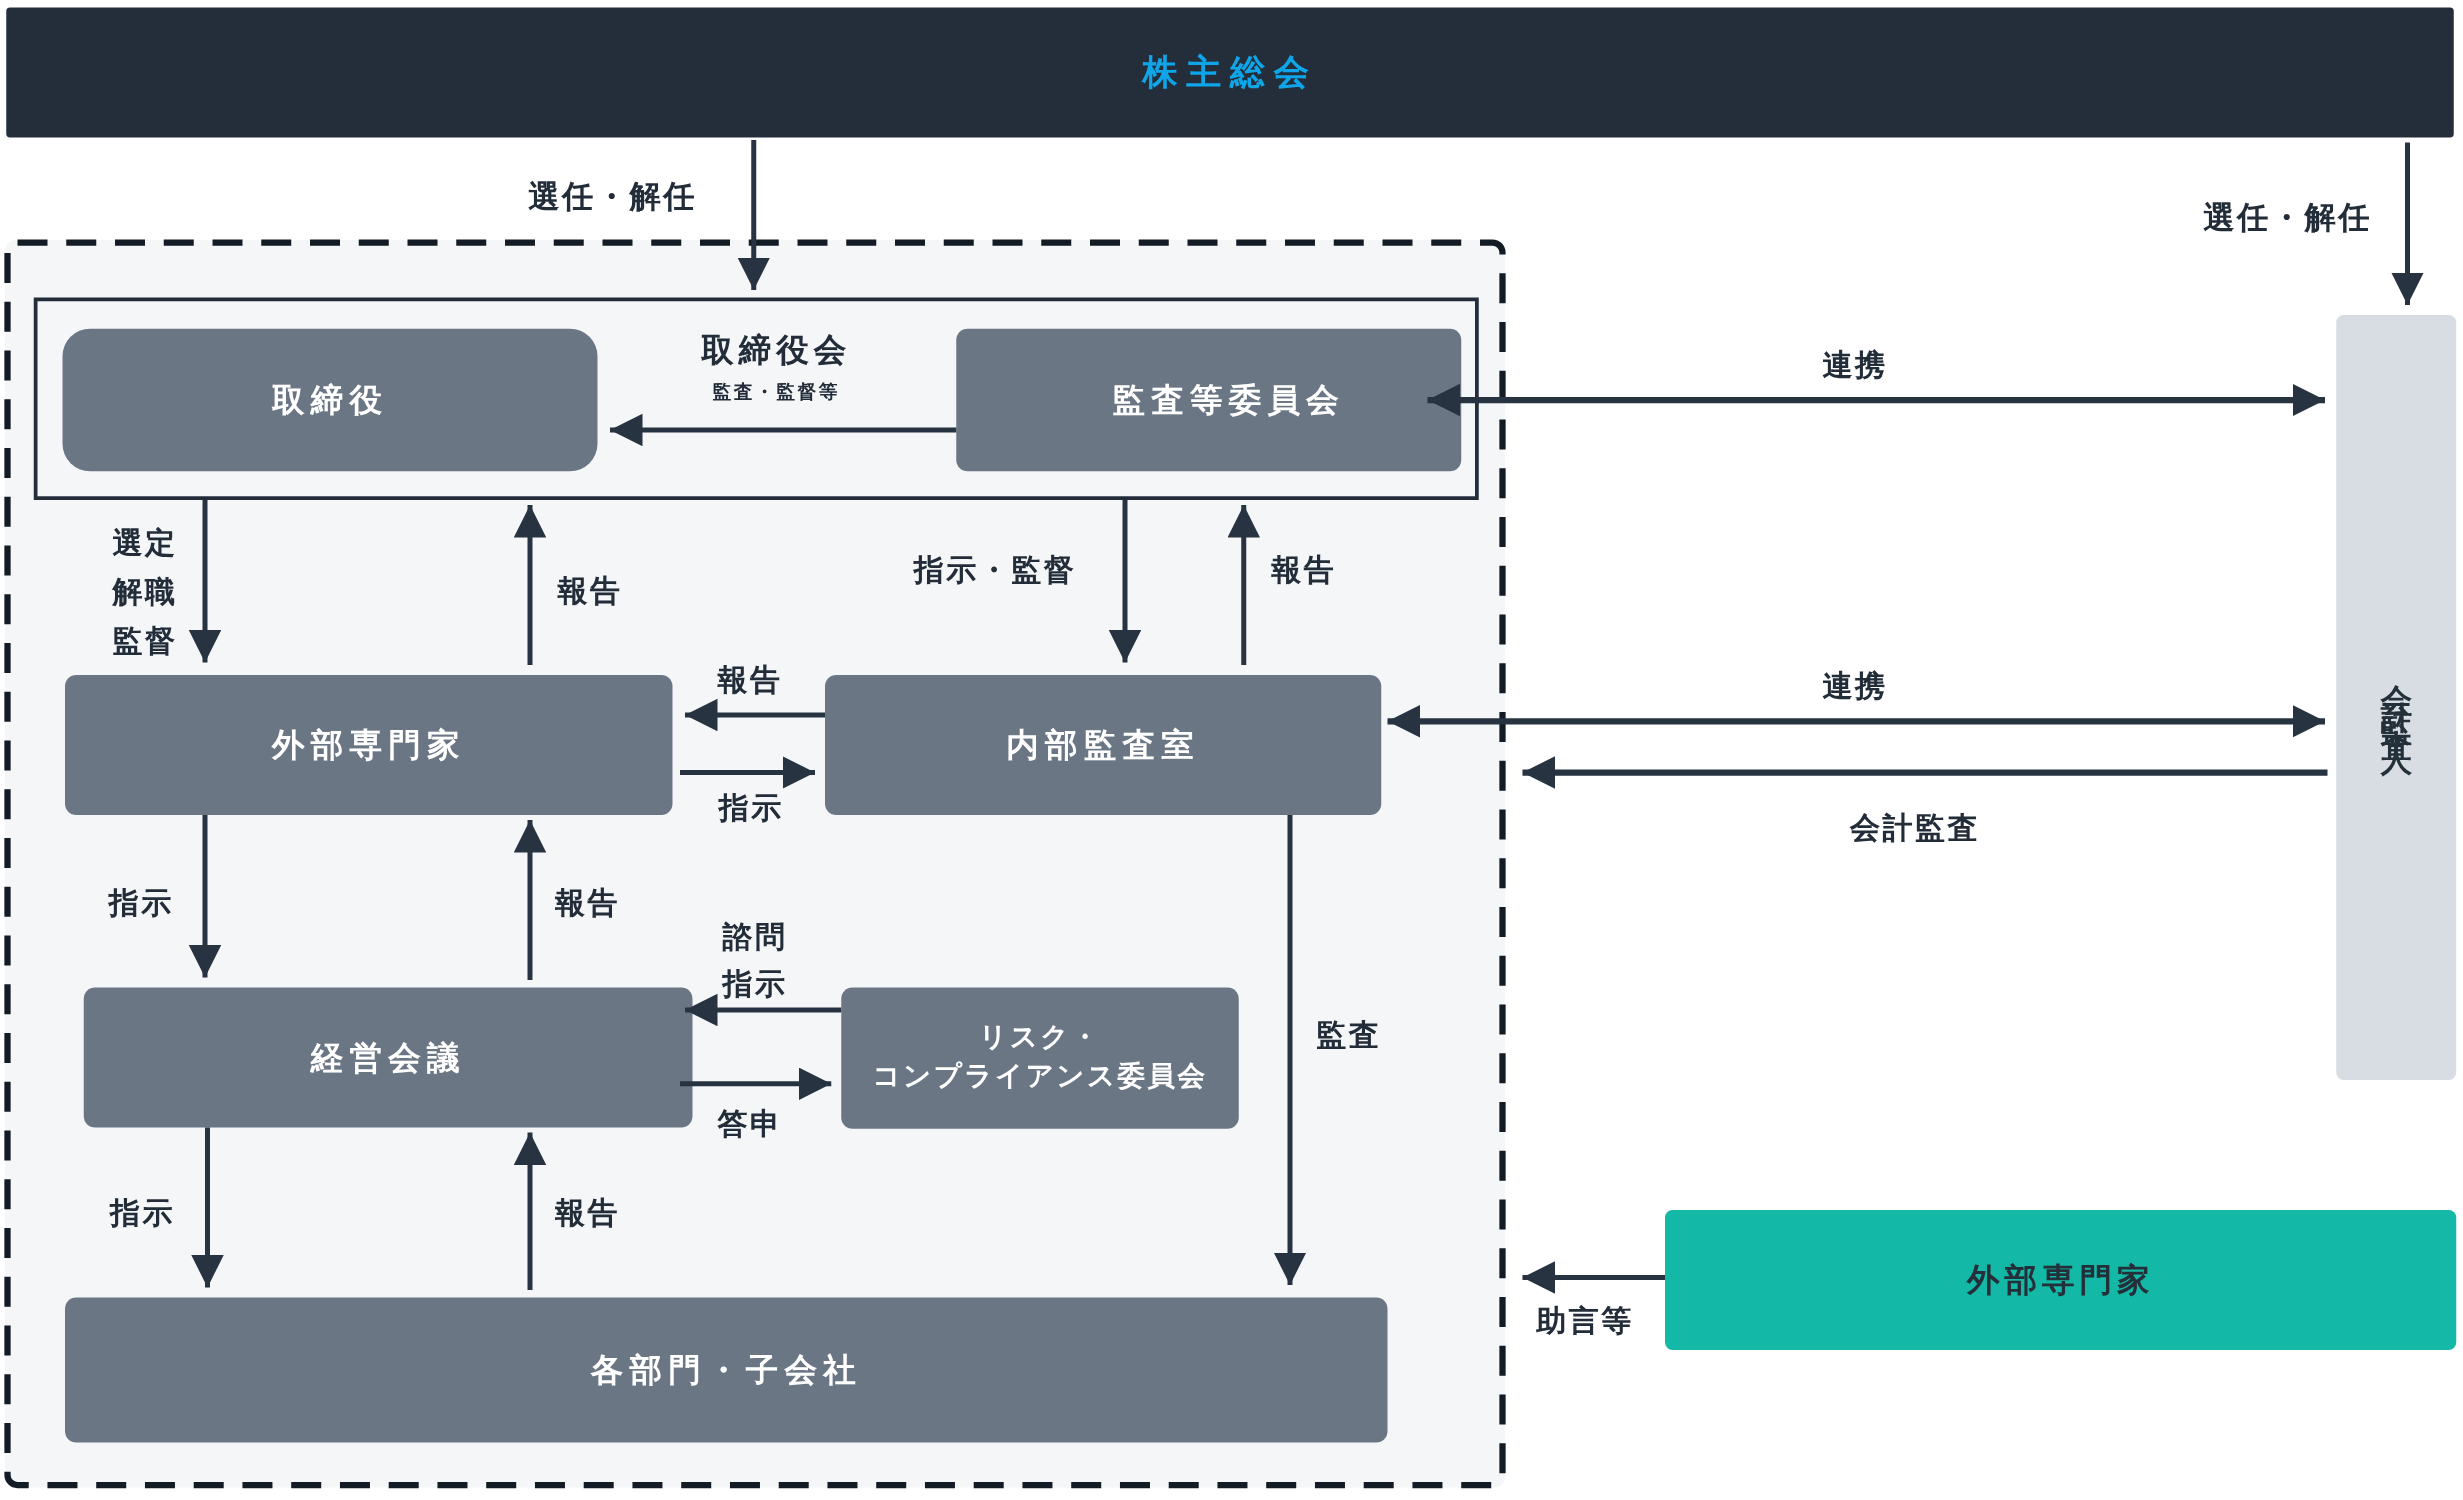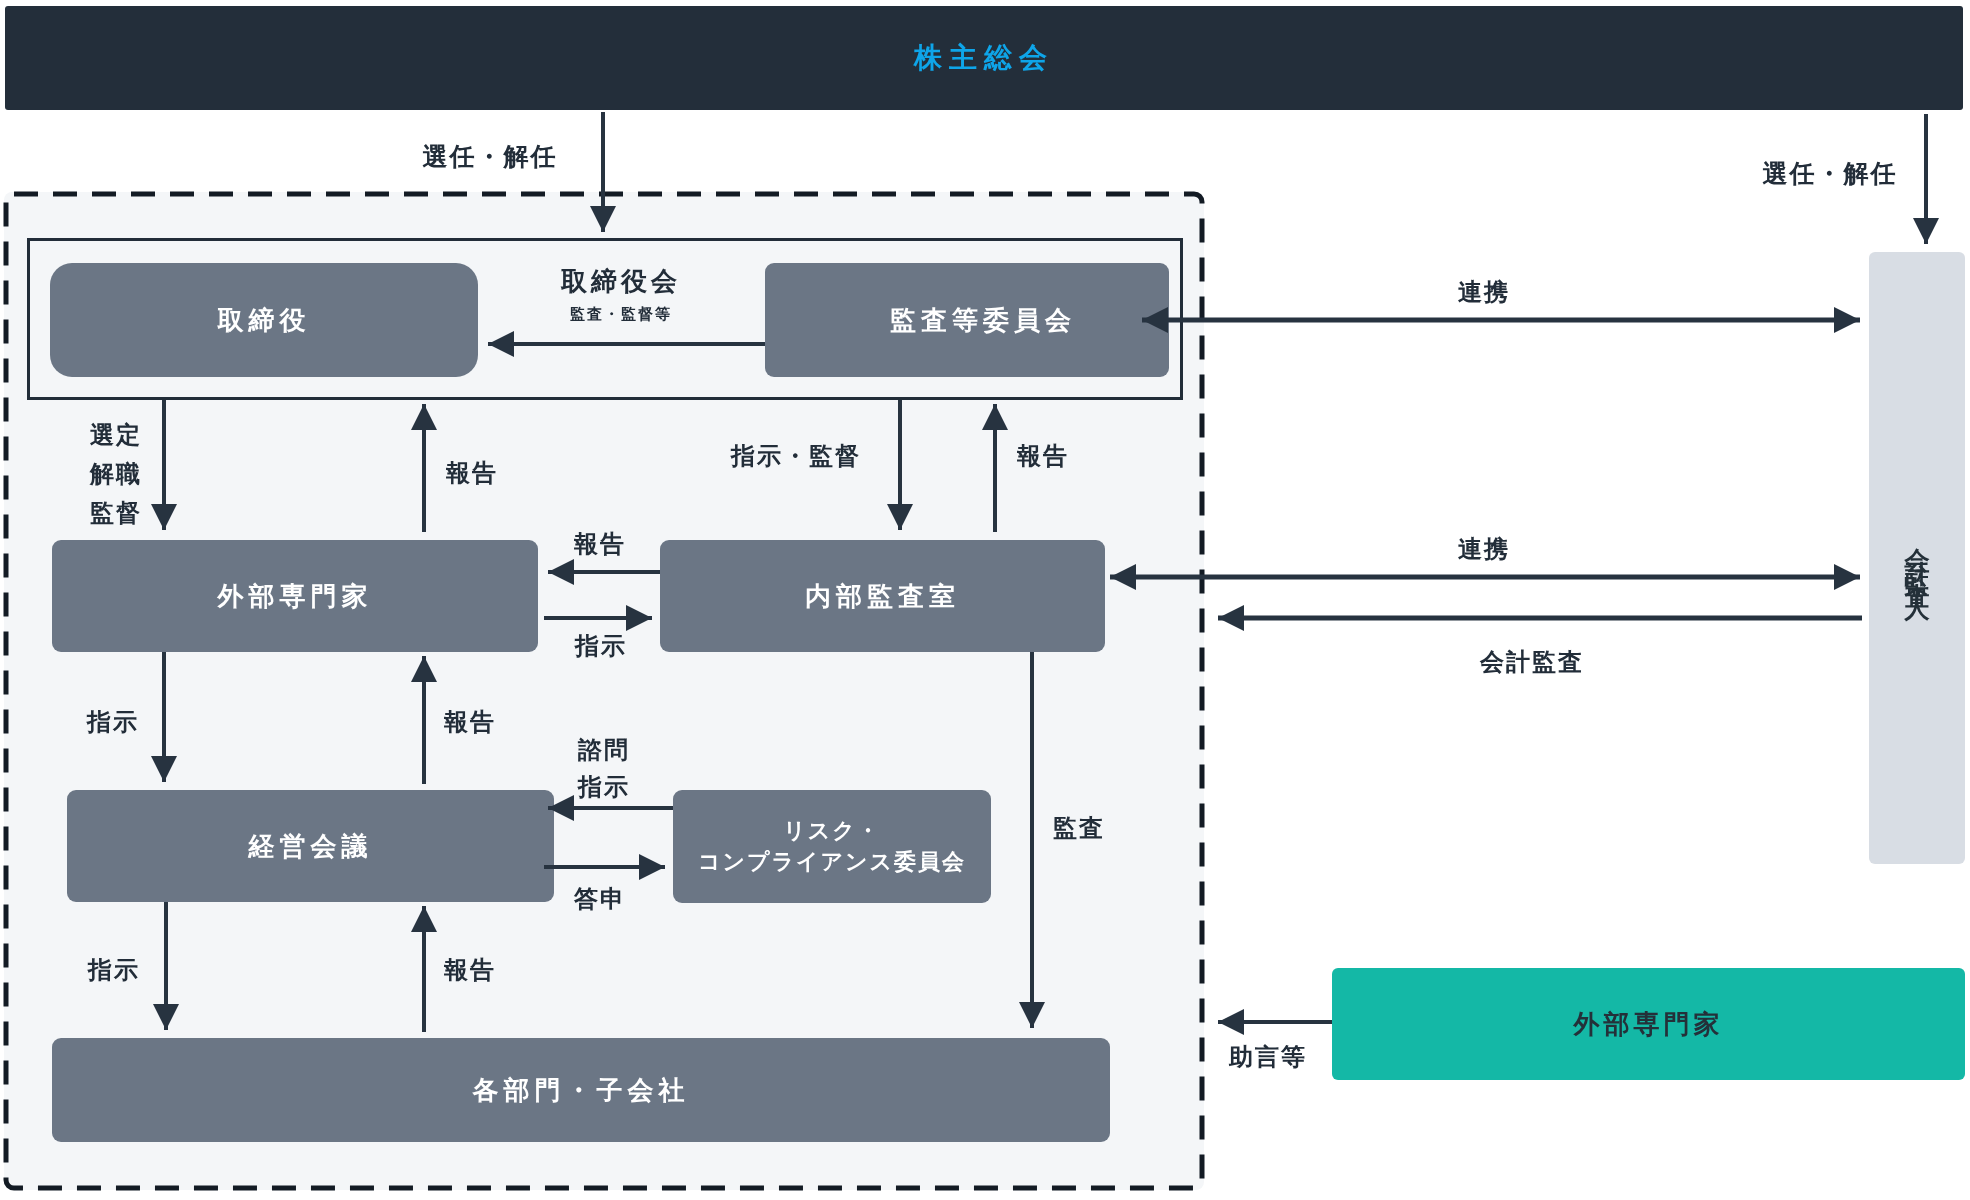--- a/index.html
+++ b/index.html
@@ -52,21 +52,21 @@
 <div class="node" style="left:660px;top:540px;width:445px;height:112px;">
   <span>内部監査室</span>
 </div>
 <div class="node" style="left:51px;top:790px;width:487px;height:112px;margin-left:16px;">
   <span>経営会議</span>
 </div>
 <div class="node" style="left:673px;top:790px;width:318px;height:113px;">
   <span class="two-line">リスク・
 コンプライアンス委員会</span>
 </div>
-<div class="node" style="left:52px;top:1038px;width:1058px;height:104px;">
+<div class="node" style="left:52px;top:1038px;width:1058px;height:116px;">
   <span>各部門・子会社</span>
 </div>
 
 <div class="lightbox" style="left:1869px;top:252px;width:96px;height:612px;background:#d8dde4;">
   <span class="vert" style="font-size:25px;">会計監査人</span>
 </div>
 <div class="lightbox" style="left:1332px;top:968px;width:633px;height:112px;background:#14b8a6;">
   <span>外部専門家</span>
 </div>
 

